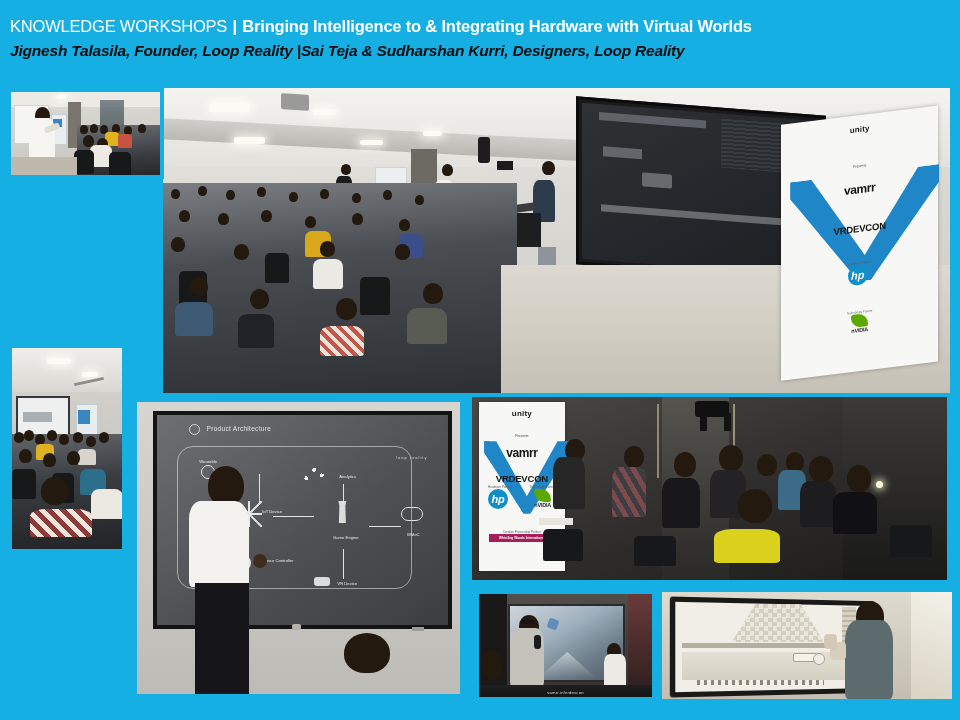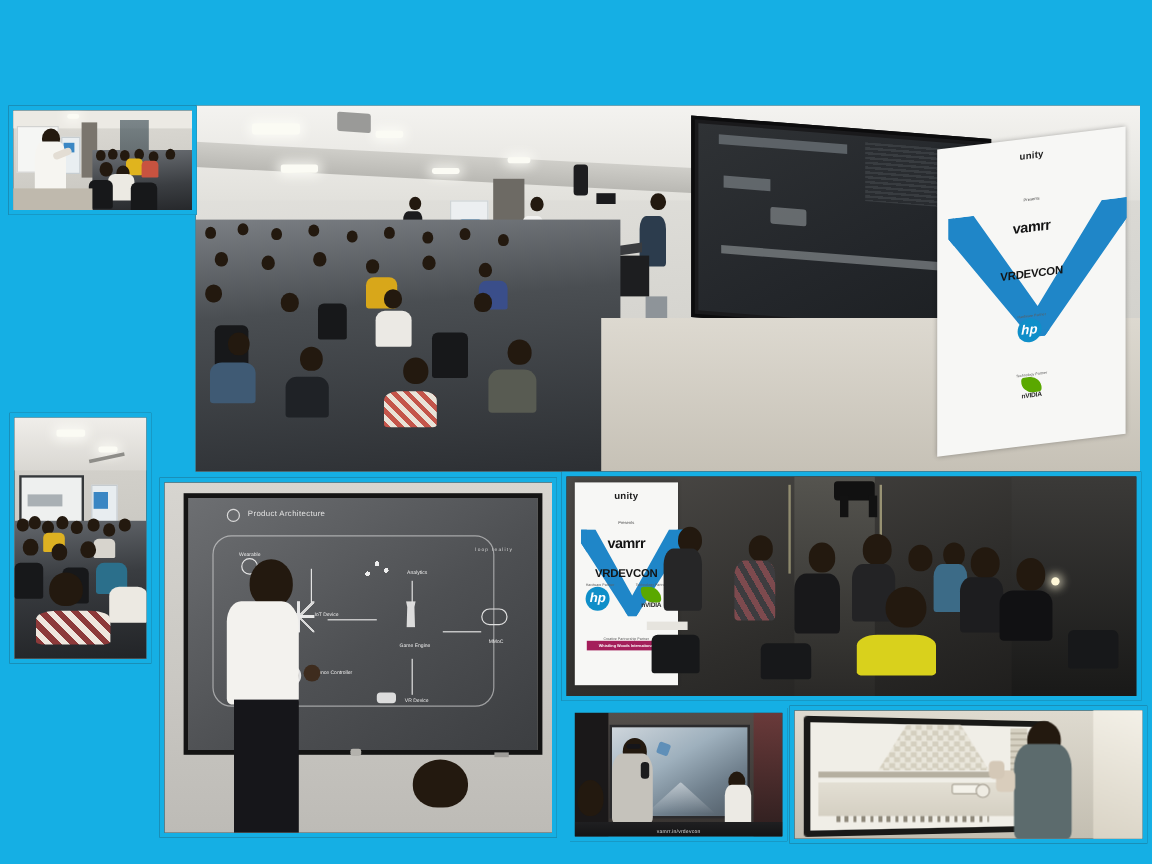--- a/index.html
+++ b/index.html
@@ -93,20 +93,26 @@
   
   .caption-url{position:absolute;left:0;bottom:2px;width:100%;text-align:center;
       font-size:4.2px;color:#dcdcdc;letter-spacing:.2px;}
 </style>
 </head>
 <body>
 
 <div class="slide">
 
   <div class="header">
+    <div class="title-line1">
+      <span class="thin">KNOWLEDGE WORKSHOPS</span>
+      <span class="bar">|</span>
+      <span class="bold">Bringing Intelligence to &amp; Integrating Hardware with Virtual Worlds</span>
+    </div>
+    <div class="title-line2">Jignesh Talasila, Founder, Loop Reality |Sai Teja &amp; Sudharshan Kurri, Designers, Loop Reality</div>
   </div>
 
   <div class="collage">
 
     <div class="photo" style="left:163px;top:4px;width:787px;height:305px;">
       <div class="scene">
         <div class="wall"></div>
         <div class="ceil" style="height:26%;background:linear-gradient(180deg,#f4f3f0,#e2e1dc);"></div>
 
         <div style="position:absolute;left:0;top:14%;width:62%;height:7%;

